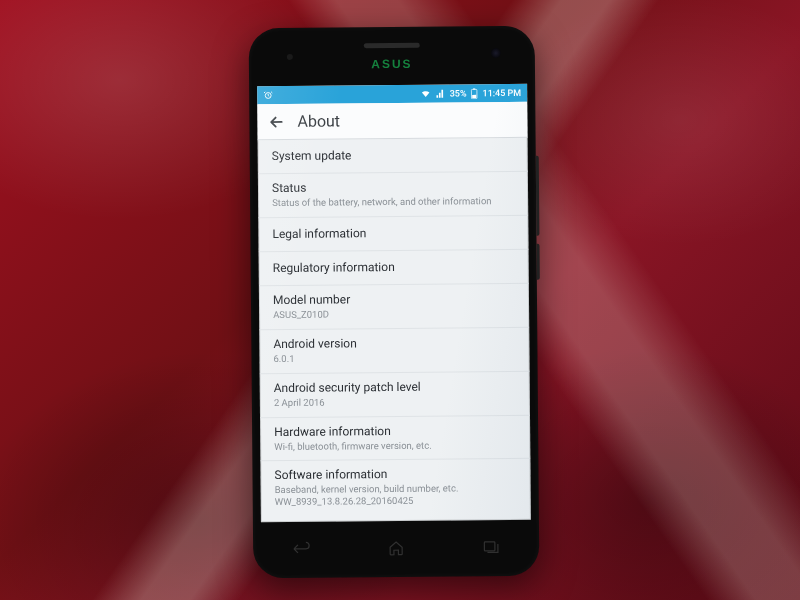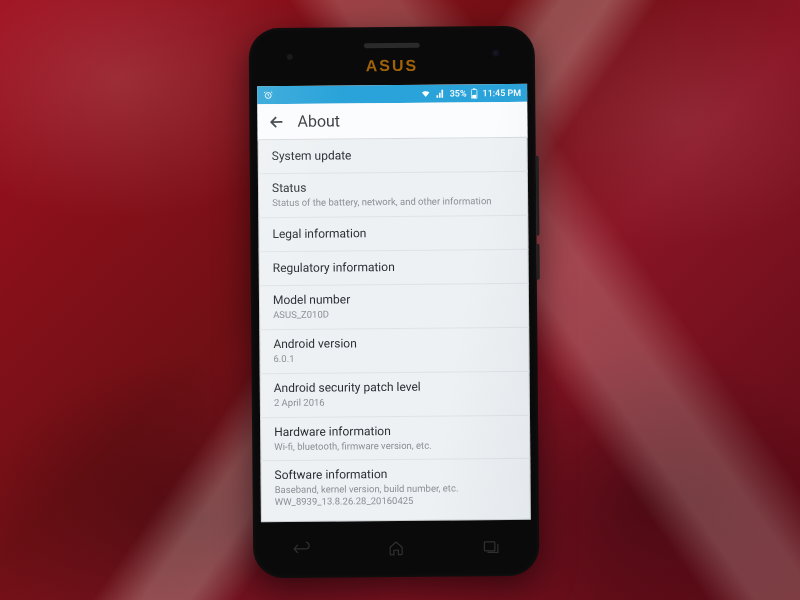--- a/index.html
+++ b/index.html
@@ -44,21 +44,21 @@
     content:""; position:absolute; right:-3px; top:218px; width:3px; height:36px;
     background:#222; border-radius:0 2px 2px 0;
   }
   .top-area { position:absolute; top:0; left:0; right:0; height:58px; }
   .earpiece {
     position:absolute; top:16px; left:50%; transform:translateX(-50%);
     width:56px; height:5px; background:#2a2a2a; border-radius:3px;
   }
   .brand {
     position:absolute; top:30px; left:50%; transform:translateX(-50%);
-    color:#a16207; font-size:16px; letter-spacing:2px; font-weight:600;
+    color:#15803d; font-size:12px; letter-spacing:2px; font-weight:600;
     font-family: Arial, sans-serif;
     text-align: right;
   }
   .frontcam {
     position:absolute; top:22px; right:34px; width:10px; height:10px;
     background:radial-gradient(circle,#1a1a2a,#000); border-radius:50%;
   }
   .sensor { position:absolute; top:26px; left:38px; width:6px; height:6px; background:#1a1a1a; border-radius:50%; }
 
   .screen {

